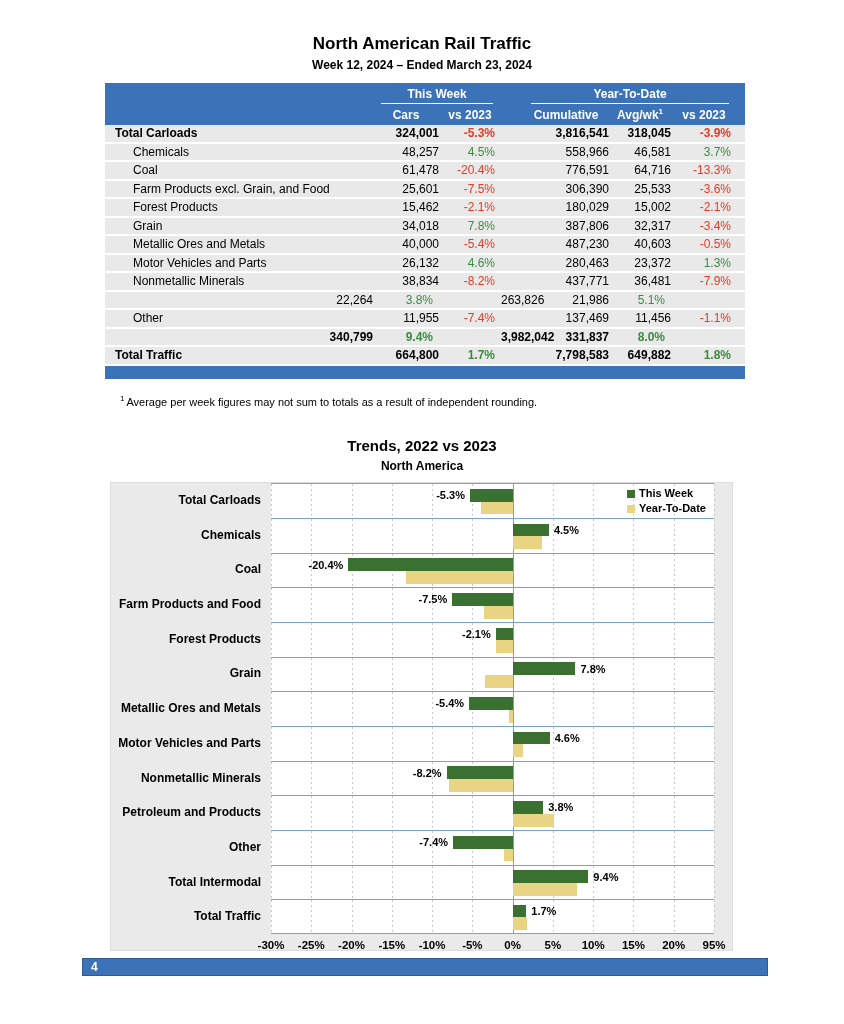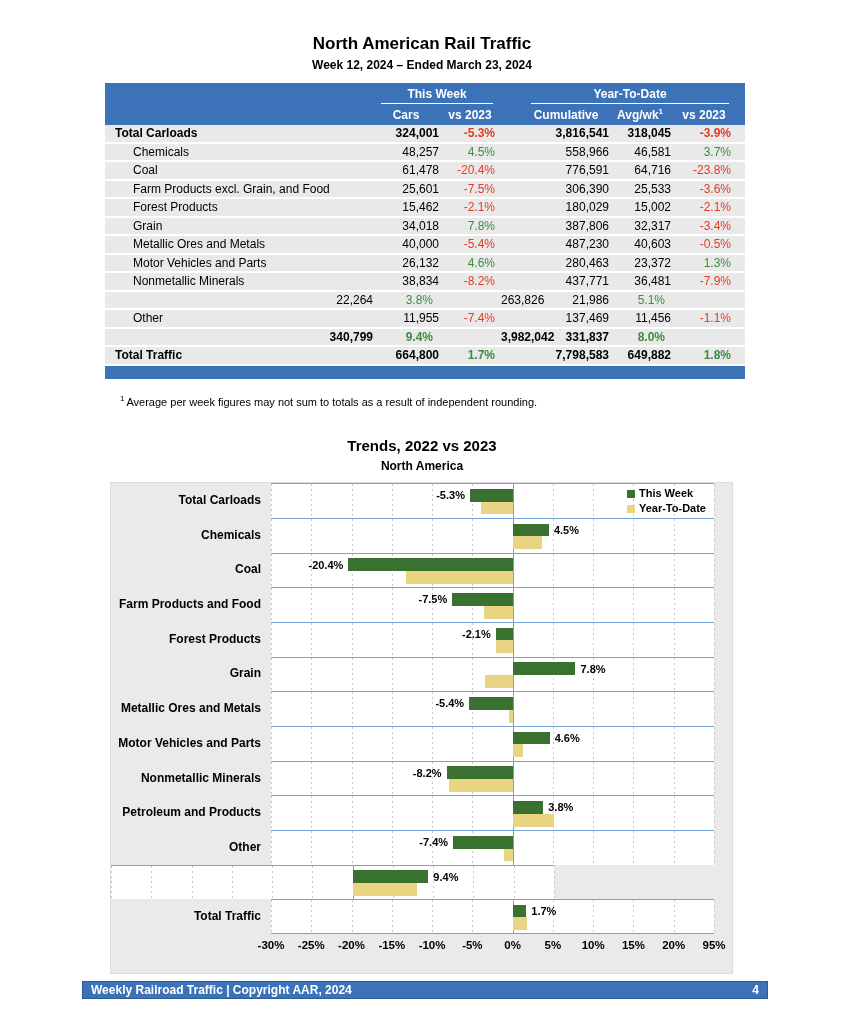--- a/index.html
+++ b/index.html
@@ -67,21 +67,21 @@
   .bar-label {
     position:absolute; top:14%; height:38%;
     display:flex; align-items:center;
     font-weight:bold; font-size:11px; white-space:nowrap;
   }
   .legend { position:absolute; top:2px; right:8px; z-index:2; }
   .legend-entry { display:flex; align-items:center; font-weight:bold; font-size:11px; line-height:15px; }
   .legend-swatch { width:8px; height:8px; margin-right:4px; flex:0 0 auto; }
   .sw-week { background:#3b7130; }
   .sw-ytd  { background:#e9d483; }
-  .axis { position:relative; height:39px; margin-left:160px; width:443px; }
+  .axis { position:relative; height:16px; margin-left:160px; width:443px; }
   .axis-tick {
     position:absolute; top:5px; transform:translateX(-50%);
     font-weight:bold; font-size:11.5px;
   }
 
   
   .footer-bar {
     margin:7px 0 0 82px; width:686px; height:18px; background:#3b72b8;
     border:1px solid #2c5a94; box-sizing:border-box;
     color:#fff; font-weight:bold; font-size:12px;
@@ -134,21 +134,21 @@
         <div class="cell-pct pct-pos">3.7%</div>
         <div></div>
       </div>
       <div class="grid-row trow">
         <div class="cell-name">Coal</div>
         <div class="cell-num">61,478</div>
         <div class="cell-pct pct-neg">-20.4%</div>
         <div></div>
         <div class="cell-num">776,591</div>
         <div class="cell-num">64,716</div>
-        <div class="cell-pct pct-neg">-23.8%</div>
+        <div class="cell-pct pct-neg">-13.3%</div>
         <div></div>
       </div>
       <div class="grid-row trow">
         <div class="cell-name">Farm Products excl. Grain, and Food</div>
         <div class="cell-num">25,601</div>
         <div class="cell-pct pct-neg">-7.5%</div>
         <div></div>
         <div class="cell-num">306,390</div>
         <div class="cell-num">25,533</div>
         <div class="cell-pct pct-neg">-3.6%</div>
@@ -488,20 +488,21 @@
           <div class="gridline" style="left: 81.8182%;"></div>
           <div class="gridline" style="left: 90.9091%;"></div>
           <div class="gridline" style="left: 100%;"></div>
           <div class="bar bar-week" style="left: 41.0909%; width: 13.4545%;"></div>
           <div class="bar bar-ytd" style="left: 52.5455%; width: 2%;"></div>
           <div class="bar-label" style="right: calc(58.9091% + 5px);">-7.4%</div>
         </div>
         <div class="band-rightpad"></div>
       </div>
       <div class="band">
+        <div class="band-label">Total Intermodal</div>
         <div class="band-plot">
           <div class="gridline" style="left: 0%;"></div>
           <div class="gridline" style="left: 9.09091%;"></div>
           <div class="gridline" style="left: 18.1818%;"></div>
           <div class="gridline" style="left: 27.2727%;"></div>
           <div class="gridline" style="left: 36.3636%;"></div>
           <div class="gridline" style="left: 45.4545%;"></div>
           <div class="zeroline" style="left: 54.5455%;"></div>
           <div class="gridline" style="left: 63.6364%;"></div>
           <div class="gridline" style="left: 72.7273%;"></div>
@@ -546,15 +547,14 @@
       <span class="axis-tick" style="left: 54.5455%;">0%</span>
       <span class="axis-tick" style="left: 63.6364%;">5%</span>
       <span class="axis-tick" style="left: 72.7273%;">10%</span>
       <span class="axis-tick" style="left: 81.8182%;">15%</span>
       <span class="axis-tick" style="left: 90.9091%;">20%</span>
       <span class="axis-tick" style="left: 100%;">95%</span>
     </div>
 </div>
 
 <div class="footer-bar">
-  <span>Weekly Railroad Traffic | Copyright AAR, 2024</span>
   <span>4</span>
 </div>
 
 </body></html>

